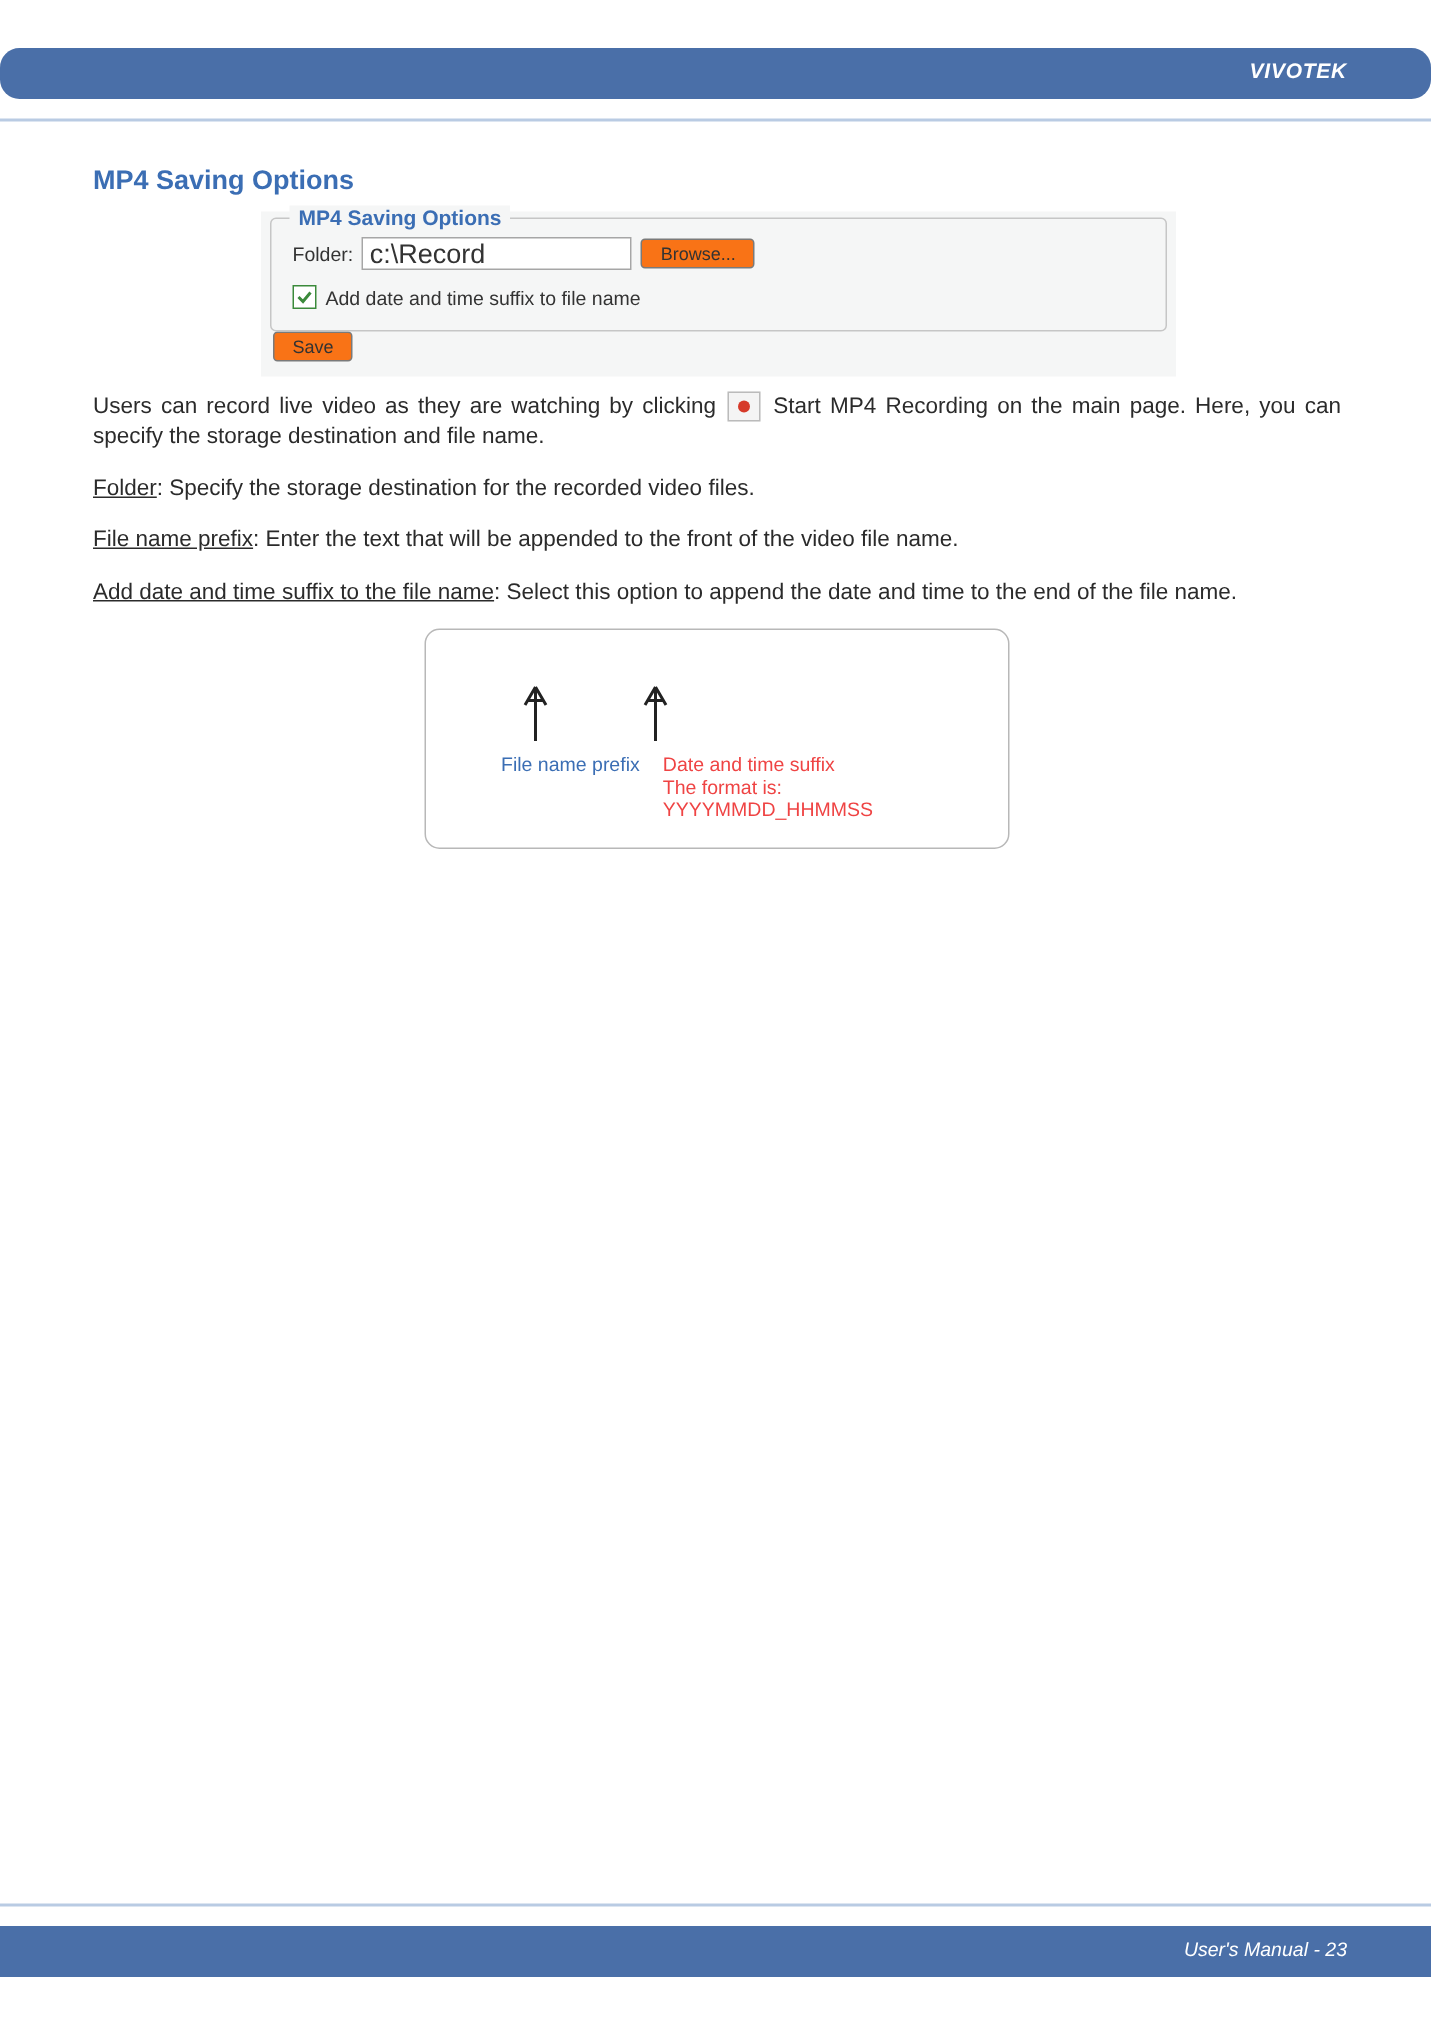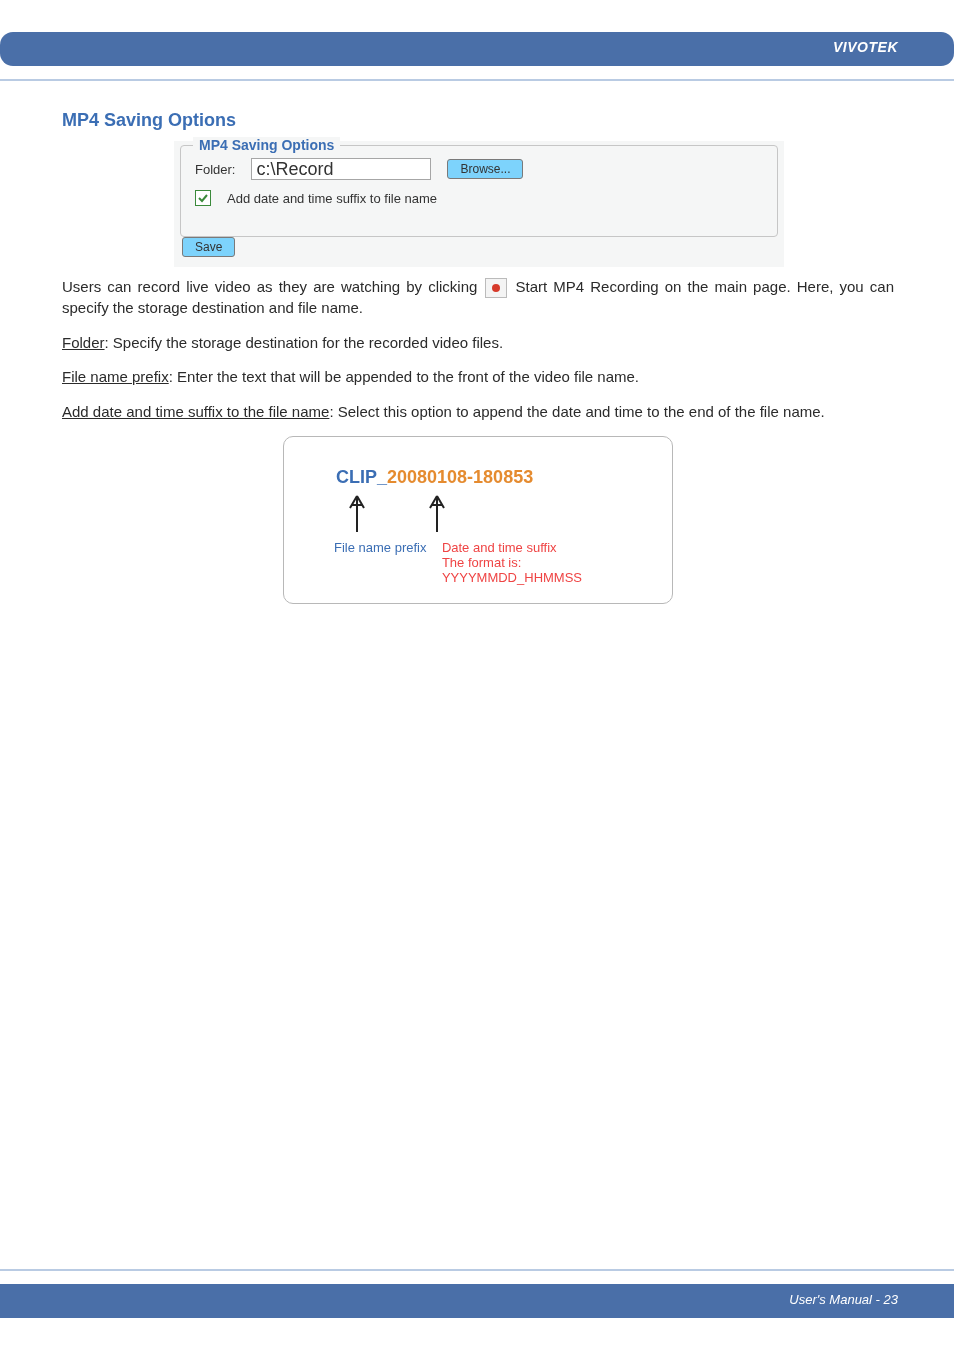--- a/index.html
+++ b/index.html
@@ -70,36 +70,36 @@
     left: 12px;
     background: #f5f6f6;
     padding: 0 6px;
     color: #3b6eb4;
     font-weight: bold;
     font-size: 14px;
   }
   .row {
     display: flex;
     align-items: center;
-    gap: 16px;
+    gap: 6px;
     font-size: 13px;
     color: #333;
     margin-bottom: 10px;
   }
   .text-input {
     background: #ffffff;
     border: 1px solid #a6a6a6;
     height: 20px;
     padding: 0 4px;
     font-size: 18px;
     color: #333;
     font-family: Arial, Helvetica, sans-serif;
   }
   .btn {
-    background: #7dd3fc;
+    background: #f97316;
     border: 1px solid #7a7a7a;
     border-radius: 3px;
     font-size: 12px;
     padding: 2px 12px;
     color: #333;
     font-family: Arial, Helvetica, sans-serif;
     cursor: pointer;
   }
   .chk {
     width: 14px;
@@ -212,21 +212,21 @@
     <div class="fieldset">
       <div class="legend">MP4 Saving Options</div>
 
       <div class="row">
         <span>Folder:</span>
         <input class="text-input" style="width: 170px;" type="text" value="c:\Record">
         <button class="btn">Browse...</button>
       </div>
 
 
-      <div class="row" style="margin-bottom:16px">
+      <div class="row" style="margin-bottom:0">
         <span class="chk">
           <svg width="12" height="12" viewBox="0 0 12 12">
             <path d="M2 6 L5 9 L10 3" stroke="#3b8a3b" stroke-width="2" fill="none"></path>
           </svg>
         </span>
         <span>Add date and time suffix to file name</span>
       </div>
     </div>
 
     <div class="save-wrap">
@@ -248,23 +248,20 @@
 
   <p class="body-text">
     <span class="u">File name prefix</span><span>: Enter the text that will be appended to the front of the video file name.</span>
   </p>
 
   <p class="body-text">
     <span class="u">Add date and time suffix to the file name</span><span>: Select this option to append the date and time to the end of the file name.</span>
   </p>
 
   <div class="illustration">
-    <div class="clip-line">
-      <span class="clip-prefix">CLIP_</span><span class="clip-date">20080108-180853</span>
-    </div>
     <div class="arrows-row">
       <span class="arrow-up">
         <svg width="18" height="38" viewBox="0 0 18 38">
           <path d="M9 2 L2 14 M9 2 L16 14 M4 11 L14 11 M9 2 L9 38" stroke="#222" stroke-width="2" fill="none"></path>
         </svg>
       </span>
       <span class="arrow-up">
         <svg width="18" height="38" viewBox="0 0 18 38">
           <path d="M9 2 L2 14 M9 2 L16 14 M4 11 L14 11 M9 2 L9 38" stroke="#222" stroke-width="2" fill="none"></path>
         </svg>

